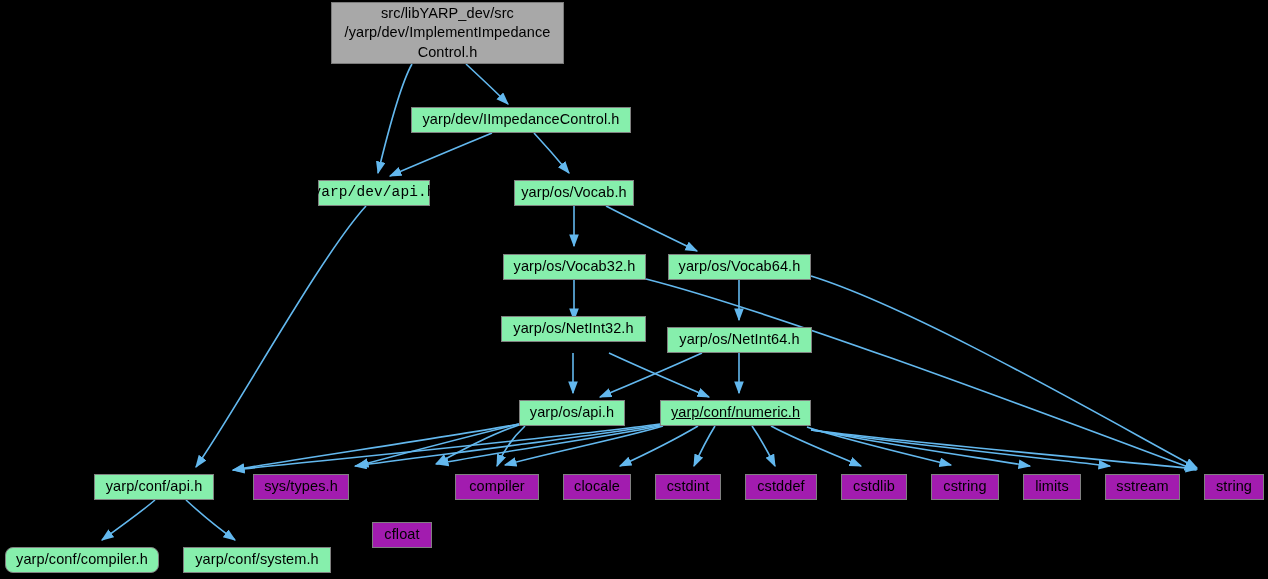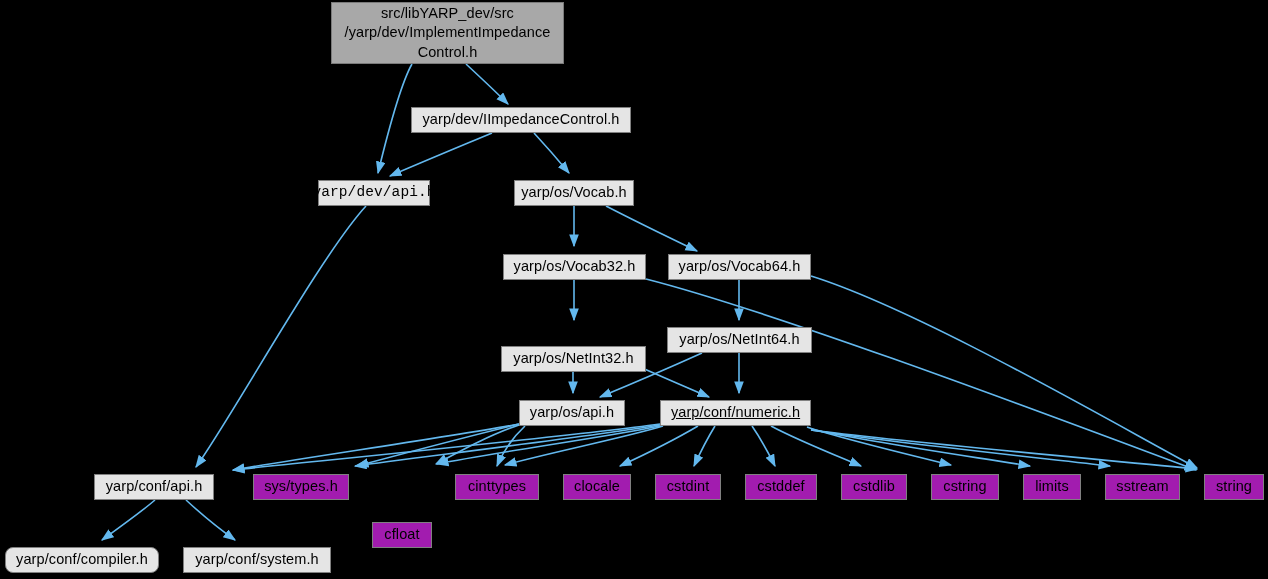--- a/index.html
+++ b/index.html
@@ -32,21 +32,21 @@
     justify-content: center;
     text-align: center;
     border: 1px solid #808080;
     color: #000000;
     font-size: 14.5px;
     line-height: 1.32;
     white-space: pre-line;
     letter-spacing: 0.1px;
   }
   .node.white {
-    background: #e5e5e5;
+    background: #86efac;
   }
   .node.grey {
     background: #a21caf;
     text-align: center;
   }
   .node.root {
     background: #a8a8a8;
     border: 1px solid #7a7a7a;
   }
 </style>
@@ -98,28 +98,28 @@
   </svg>
   <div id="nodes-group">
       <div class="node root" style="left: 331px; top: 2px; width: 233px; height: 62px;">src/libYARP_dev/src
 /yarp/dev/ImplementImpedance
 Control.h</div>
       <div class="node white" style="left: 411px; top: 107px; width: 220px; height: 26px;">yarp/dev/IImpedanceControl.h</div>
       <div class="node white" style="left: 318px; top: 180px; width: 112px; height: 26px; font-family: Liberation Mono, monospace;">yarp/dev/api.h</div>
       <div class="node white" style="left: 514px; top: 180px; width: 120px; height: 26px;">yarp/os/Vocab.h</div>
       <div class="node white" style="left: 503px; top: 254px; width: 143px; height: 26px;">yarp/os/Vocab32.h</div>
       <div class="node white" style="left: 668px; top: 254px; width: 143px; height: 26px;">yarp/os/Vocab64.h</div>
-      <div class="node white" style="left: 501px; top: 346px; width: 145px; height: 26px;">yarp/os/NetInt32.h</div>
+      <div class="node white" style="left: 501px; top: 316px; width: 145px; height: 26px;">yarp/os/NetInt32.h</div>
       <div class="node white" style="left: 667px; top: 327px; width: 145px; height: 26px;">yarp/os/NetInt64.h</div>
       <div class="node white" style="left: 519px; top: 400px; width: 106px; height: 26px;">yarp/os/api.h</div>
       <div class="node white" style="left: 660px; top: 400px; width: 151px; height: 26px; text-decoration: underline;">yarp/conf/numeric.h</div>
       <div class="node white" style="left: 94px; top: 474px; width: 120px; height: 26px;">yarp/conf/api.h</div>
       <div class="node grey" style="left: 253px; top: 474px; width: 96px; height: 26px;">sys/types.h</div>
       <div class="node grey" style="left: 372px; top: 474px; width: 60px; height: 26px; margin-top: 48px;">cfloat</div>
-      <div class="node grey" style="left: 455px; top: 474px; width: 84px; height: 26px;">cinttypes</div>
+      <div class="node grey" style="left: 455px; top: 474px; width: 84px; height: 26px;">compiler</div>
       <div class="node grey" style="left: 563px; top: 474px; width: 68px; height: 26px;">clocale</div>
       <div class="node grey" style="left: 655px; top: 474px; width: 66px; height: 26px;">cstdint</div>
       <div class="node grey" style="left: 745px; top: 474px; width: 72px; height: 26px;">cstddef</div>
       <div class="node grey" style="left: 841px; top: 474px; width: 66px; height: 26px;">cstdlib</div>
       <div class="node grey" style="left: 931px; top: 474px; width: 68px; height: 26px;">cstring</div>
       <div class="node grey" style="left: 1023px; top: 474px; width: 58px; height: 26px;">limits</div>
       <div class="node grey" style="left: 1105px; top: 474px; width: 75px; height: 26px;">sstream</div>
       <div class="node grey" style="left: 1204px; top: 474px; width: 60px; height: 26px;">string</div>
       <div class="node white" style="left: 5px; top: 547px; width: 154px; height: 26px; border-radius: 8px;">yarp/conf/compiler.h</div>
       <div class="node white" style="left: 183px; top: 547px; width: 148px; height: 26px;">yarp/conf/system.h</div>

